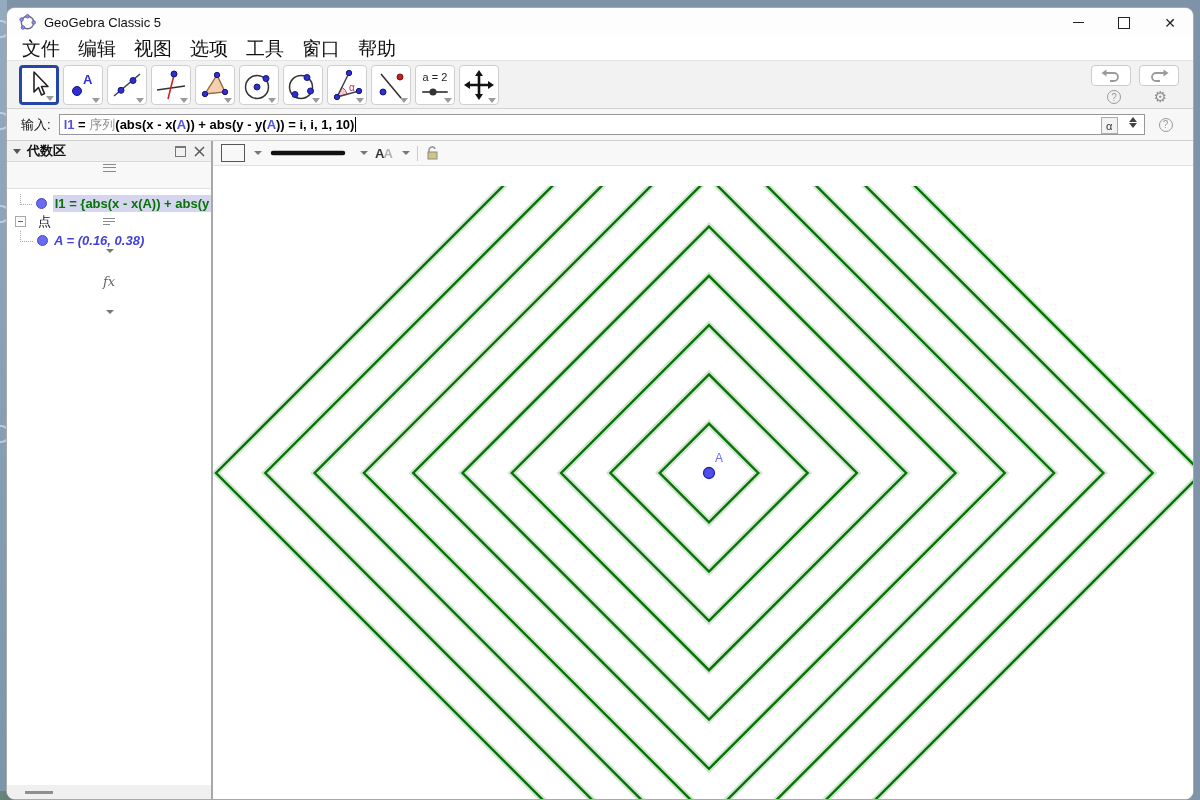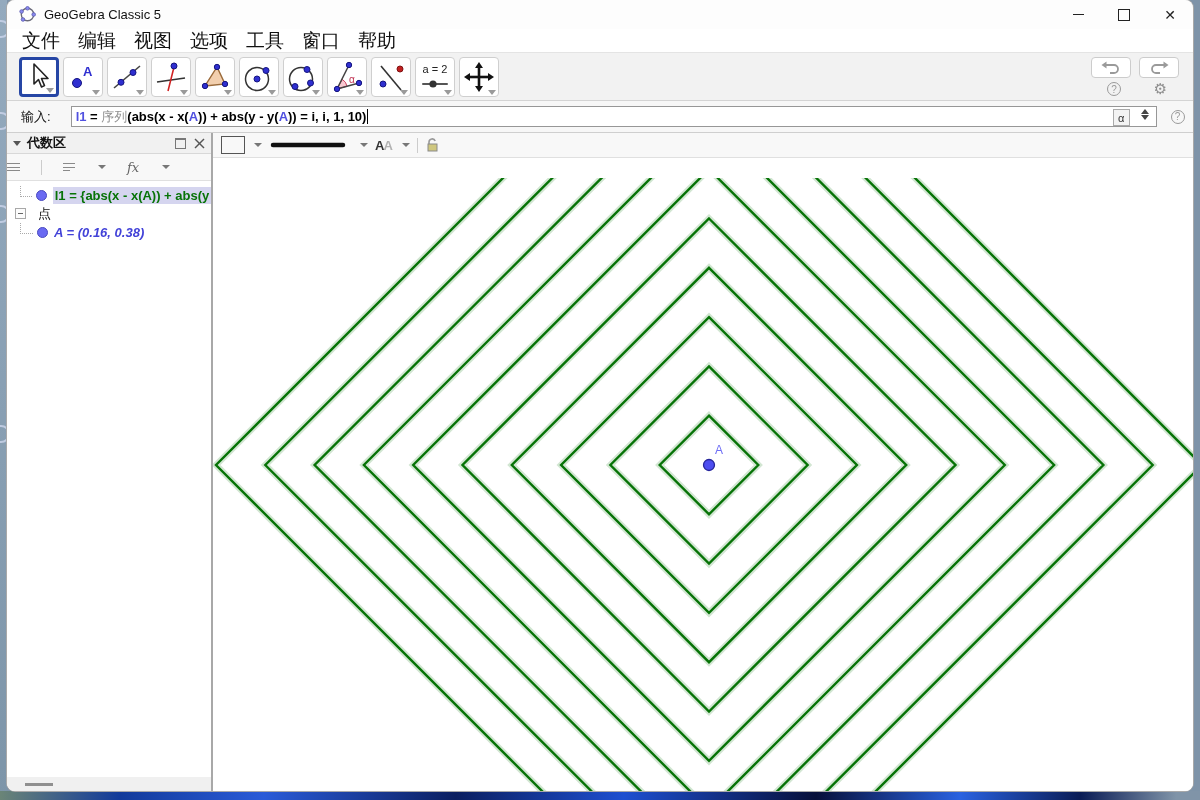--- a/index.html
+++ b/index.html
@@ -8,21 +8,21 @@
   
   .desk-left{position:absolute;left:0;top:0;width:7px;height:800px;
     background:linear-gradient(#94aabe,#7d95a9);overflow:hidden;}
   .desk-left i{position:absolute;left:-8px;width:14px;height:14px;border:2px solid #cdd6ec;
     border-radius:50%;opacity:.8;display:block;}
   .desk-right{position:absolute;right:0;top:0;width:7px;height:800px;background:#7e93a8;}
   .desk-bottom{position:absolute;left:0;top:791px;width:1200px;height:9px;
     background:linear-gradient(95deg,#6b8577 0%,#123a9a 10%,#2a5bd8 22%,#0b1f60 38%,
       #1e4fd0 52%,#07103a 68%,#2a62e0 80%,#0a1c55 90%,#8094a8 98%);}
   
-  .window{position:absolute;left:7px;top:0;width:1186px;height:791px;background:#e5e5e5;
+  .window{position:absolute;left:7px;top:8px;width:1186px;height:791px;background:#e5e5e5;
     border-radius:8px;box-shadow:0 0 0 1px #a9a9a9;overflow:hidden;}
   .titlebar{height:29px;display:flex;align-items:center;padding-left:12px;background:#fdfdfd;position:relative;}
   .title-text{font-size:13px;color:#111;margin-left:8px;}
   .wc{position:absolute;top:0;height:29px;width:46px;display:flex;align-items:center;justify-content:center;}
   .wc-min{right:92px;} .wc-max{right:46px;} .wc-close{right:0;}
   .glyph-min{width:11px;height:0;border-top:1.6px solid #222;display:block;}
   .glyph-max{width:10px;height:10px;border:1.4px solid #222;display:block;}
   .glyph-close{font-size:14px;color:#222;line-height:1;}
   
   .menubar{height:23px;display:flex;align-items:center;padding-left:6px;background:#fff;}
@@ -40,21 +40,21 @@
   .ur-row{display:flex;gap:8px;}
   .ur-btn{width:38px;height:19px;border:1px solid #ccc;border-radius:4px;background:#fff;
     display:flex;align-items:center;justify-content:center;}
   .hg-row{display:flex;justify-content:space-around;margin-top:4px;color:#8f8f8f;}
   .help-circ{width:14px;height:14px;border:1.3px solid #9a9a9a;border-radius:50%;font-size:10px;
     display:flex;align-items:center;justify-content:center;color:#9a9a9a;box-sizing:border-box;}
   .gear{font-size:15px;line-height:14px;color:#8f8f8f;}
   
   .inputrow{height:31px;background:#f7f7f7;border-bottom:1px solid #cfcfcf;
     display:flex;align-items:center;padding-left:14px;}
-  .input-label{font-size:13px;color:#111;margin-right:20px;white-space:nowrap;}
+  .input-label{font-size:13px;color:#111;margin-right:8px;white-space:nowrap;}
   .field{width:1086px;height:21px;background:#fff;border:1px solid #979797;display:flex;
     align-items:center;padding:0 46px 0 4px;font-size:13px;position:relative;box-sizing:border-box;overflow:hidden;white-space:nowrap;}
   .caret-line{display:inline-block;width:1px;height:15px;background:#000;margin-left:1px;}
   .alpha-btn{position:absolute;right:26px;top:2px;width:15px;height:15px;border:1px solid #aaa;
     background:#f3f3f3;font-size:11px;display:flex;align-items:center;justify-content:center;color:#333;}
   .spinner{position:absolute;right:7px;top:2px;display:flex;flex-direction:column;gap:1px;align-items:center;}
   .sp-up{width:0;height:0;border-left:4px solid transparent;border-right:4px solid transparent;border-bottom:5px solid #444;}
   .sp-dn{width:0;height:0;border-left:4px solid transparent;border-right:4px solid transparent;border-top:5px solid #444;}
   .input-help{margin-left:14px;}
   
@@ -64,21 +64,21 @@
   .graphics{position:absolute;left:206px;top:0;right:0;height:659px;background:#fff;}
   .panel-header{height:20px;background:#f1f1f1;border-bottom:1px solid #d8d8d8;
     display:flex;align-items:center;padding:0 6px;}
   .ph-tri{width:0;height:0;border-left:4px solid transparent;border-right:4px solid transparent;
     border-top:5px solid #555;margin-right:6px;}
   .ph-title{font-size:13px;font-weight:bold;color:#111;}
   .ph-sp{flex:1;}
   .undock{width:9px;height:8px;border:1px solid #777;border-top:2px solid #777;margin-right:8px;}
   .px{display:block;}
   .stylebar{background:#f8f8f8;border-bottom:1px solid #e0e0e0;display:flex;align-items:center;}
-  .alg-stylebar{height:26px;gap:21px;}
+  .alg-stylebar{height:26px;gap:21px;flex-direction:column;}
   .gfx-stylebar{height:24px;padding-left:8px;gap:7px;}
   .sb-div{width:1px;height:15px;background:#ccc;}
   .lines-ic i{display:block;height:0;border-top:1.6px solid #8a8a8a;margin:2.2px 0;}
   .fx{font-family:"DejaVu Serif",serif;font-style:italic;font-size:13px;color:#666;}
   .sb-caret{width:0;height:0;border-left:4px solid transparent;border-right:4px solid transparent;
     border-top:4.5px solid #777;margin-left:2px;}
   .swatch{width:22px;height:16px;border:1px solid #555;}
   .aa-dark{font-size:13px;font-weight:bold;color:#333;}
   .aa-gray{font-size:13px;font-weight:bold;color:#b2b2b2;margin-left:-1px;}
   

